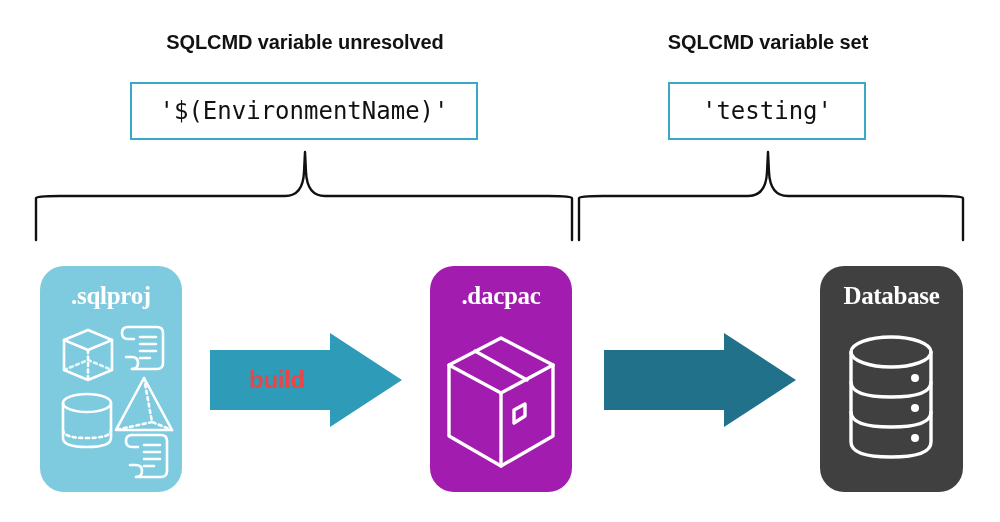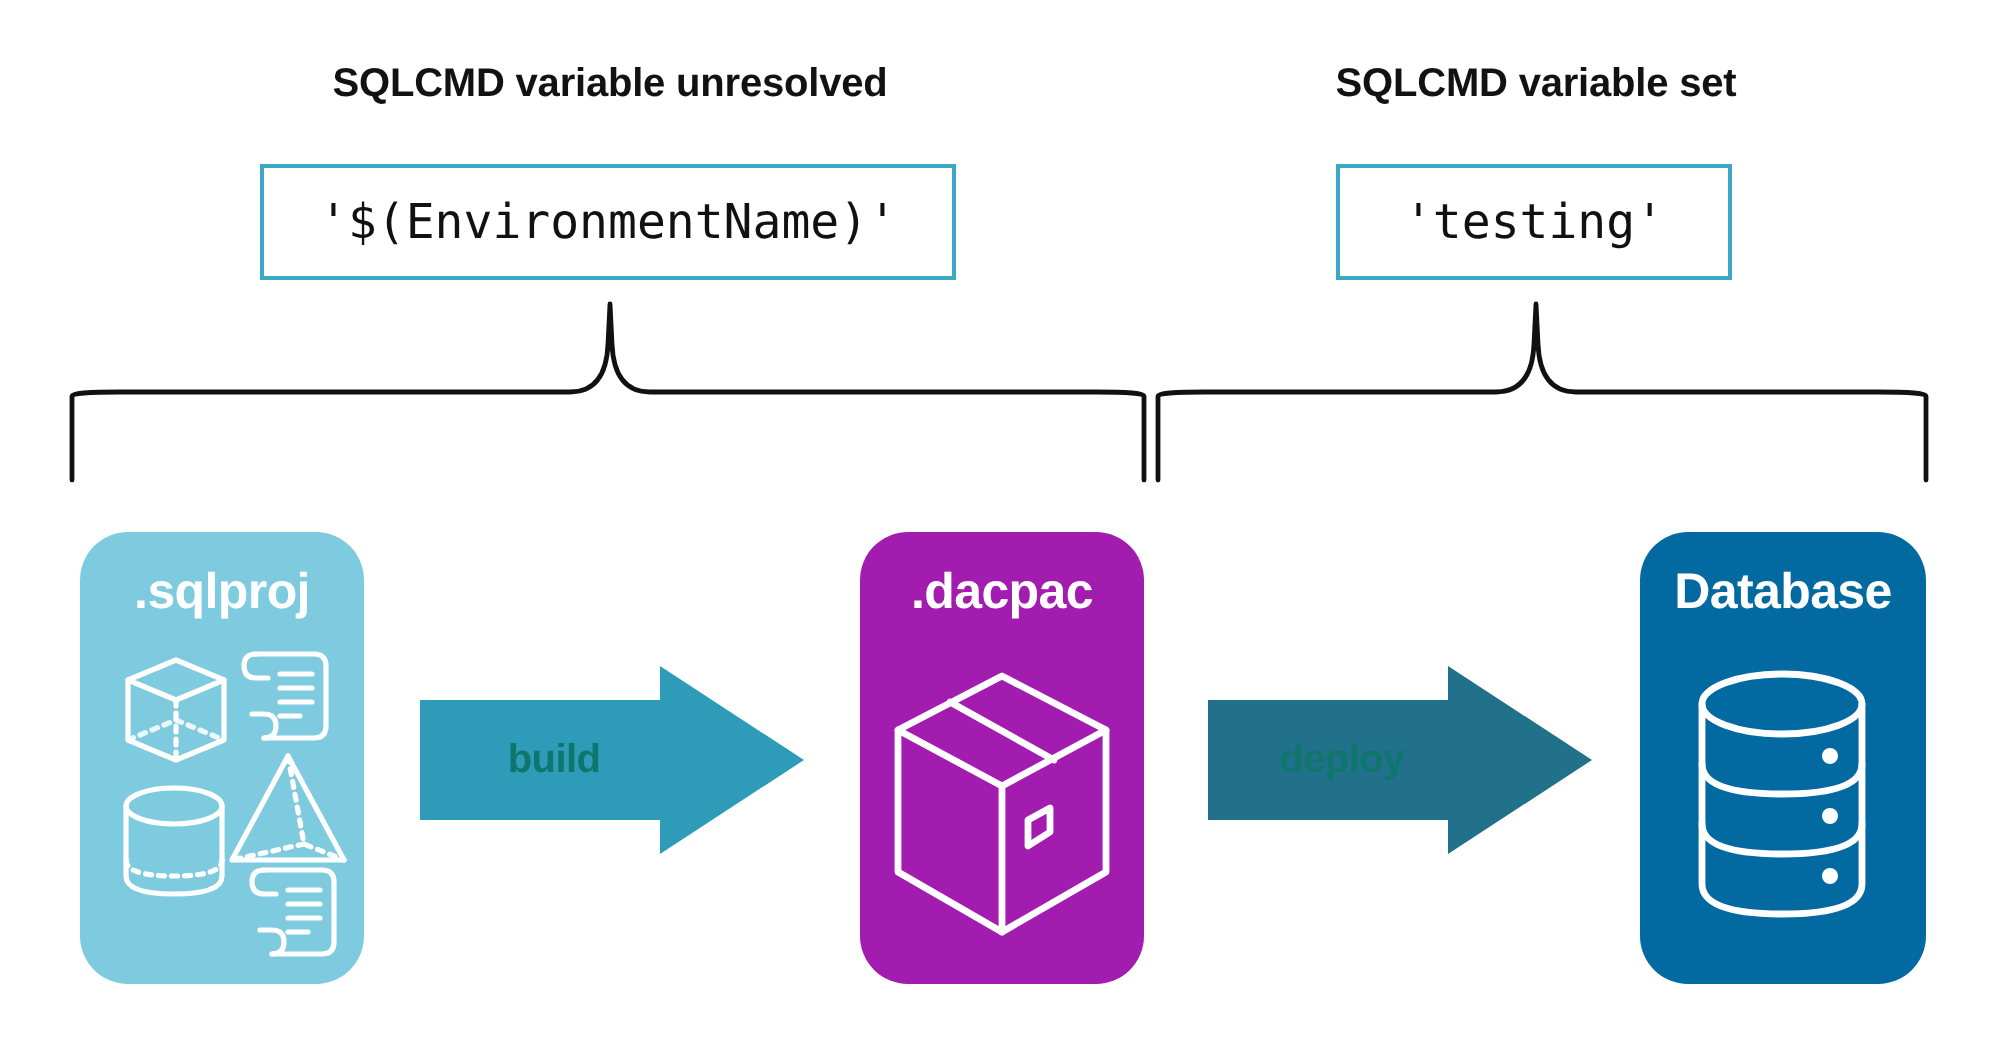--- a/index.html
+++ b/index.html
@@ -68,55 +68,55 @@
     position: absolute;
     border-radius: 24px;
     box-sizing: border-box;
   }
   .artifact .artifact-label {
     position: absolute;
     left: 0;
     right: 0;
     top: 16px;
     text-align: center;
-    font-family: Liberation Sans, sans-serif;
+    font-family: Liberation Serif, serif;
     font-weight: bold;
     font-size: 25px;
     color: #ffffff;
     letter-spacing: -0.3px;
     white-space: nowrap;
   }
   .artifact .artifact-art {
     position: absolute;
     left: 0;
     right: 0;
     top: 52px;
     bottom: 6px;
   }
   #box-sqlproj  { left: 40px;  top: 266px; width: 142px; height: 226px; background: #7ECBE0; }
   #box-dacpac   { left: 430px; top: 266px; width: 142px; height: 226px; background: #a21caf; }
-  #box-database { left: 820px; top: 266px; width: 143px; height: 226px; background: #0369a1; }
+  #box-database { left: 820px; top: 266px; width: 143px; height: 226px; background: #404040; }
 
   
   .arrow {
     position: absolute;
   }
   .arrow .arrow-label {
     position: absolute;
     left: 8px;
     top: 0;
     bottom: 0;
     width: 118px;
     display: flex;
     align-items: center;
     justify-content: center;
     font-family: "Liberation Sans", sans-serif;
     font-weight: bold;
-    font-size: 20px;
-    color: #0f766e;
+    font-size: 24px;
+    color: #ef4444;
     letter-spacing: -0.3px;
     white-space: nowrap;
   }
   #arrow-build  { left: 210px; top: 333px; width: 192px; height: 94px; }
   #arrow-deploy { left: 604px; top: 333px; width: 192px; height: 94px; }
 </style>
 </head>
 <body>
 
 <div class="stage">
@@ -223,21 +223,20 @@
           <path d="M 84 92 L 95 86 L 95 98 L 84 105 Z"></path>
         </g>
       </svg>
     </div>
   </div>
 
   <div class="arrow" id="arrow-deploy">
     <svg viewBox="0 0 192 94" width="192" height="94">
       <path d="M 0 17 L 120 17 L 120 0 L 192 47 L 120 94 L 120 77 L 0 77 Z" fill="#22718A"></path>
     </svg>
-    <div class="arrow-label">deploy</div>
   </div>
 
   <div class="artifact" id="box-database">
     <div class="artifact-label">Database</div>
     <div class="artifact-art">
       <svg viewBox="0 0 143 168" width="143" height="168">
         <g fill="none" stroke="#ffffff" stroke-width="3.4" stroke-linecap="round" stroke-linejoin="round">
           <ellipse cx="71" cy="34" rx="40" ry="15"></ellipse>
           <path d="M 31 34 L 31 124 Q 31 139 71 139 Q 111 139 111 124 L 111 34"></path>
           <path d="M 31 64 Q 31 79 71 79 Q 111 79 111 64"></path>

